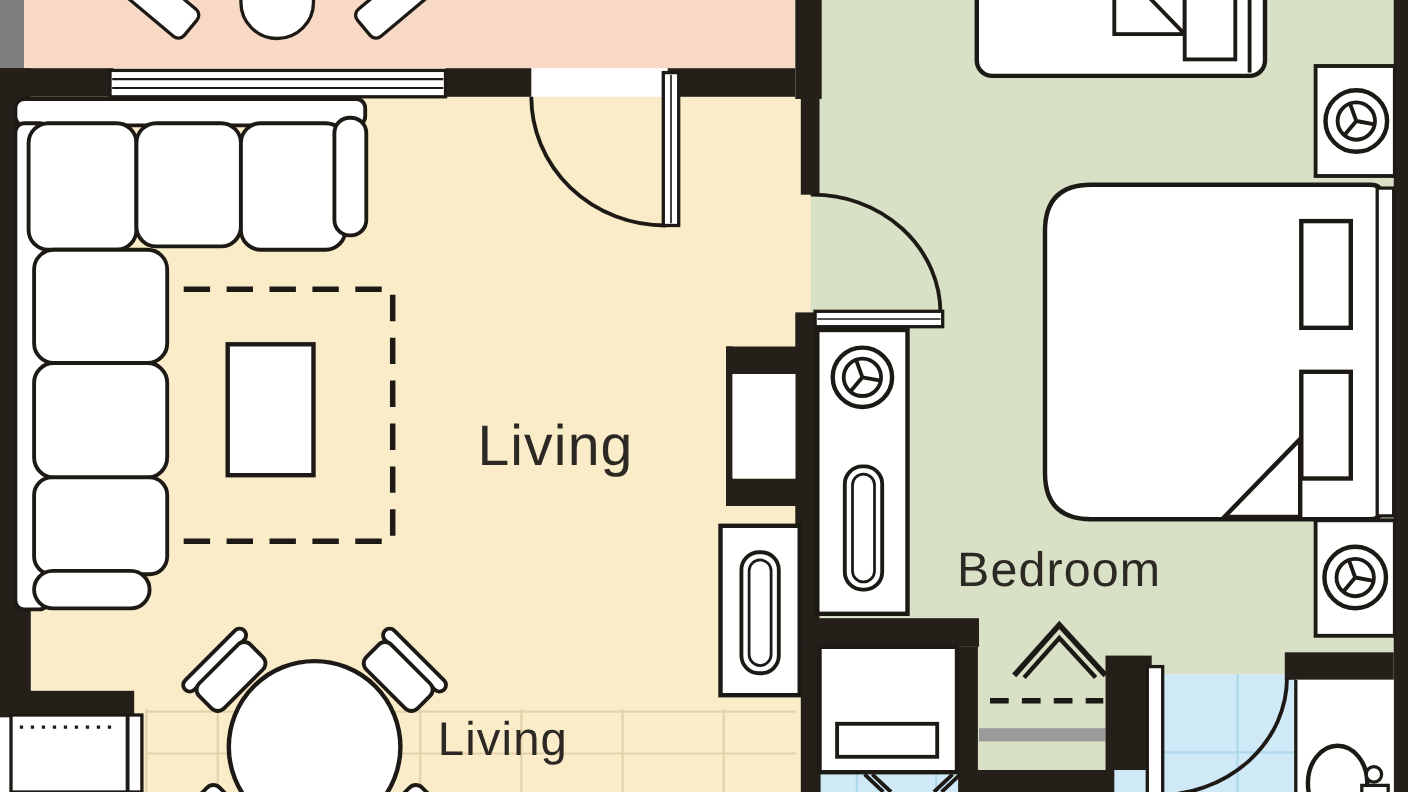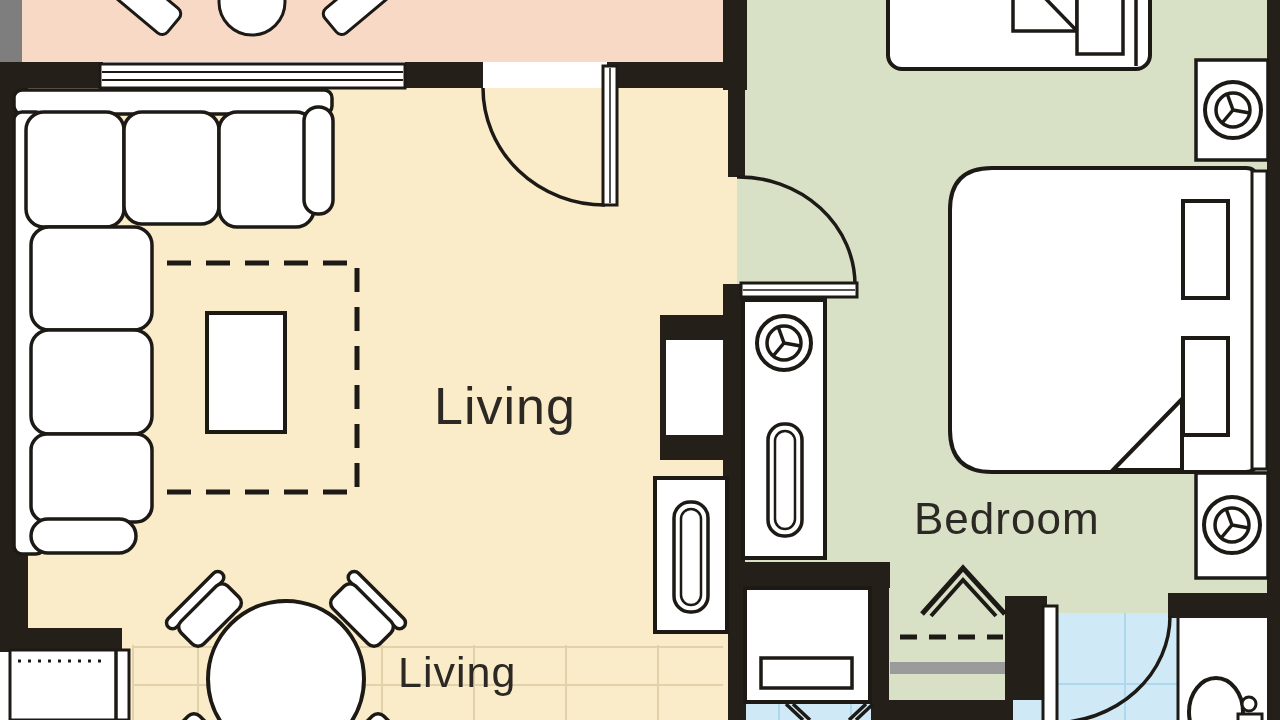--- a/index.html
+++ b/index.html
@@ -212,14 +212,14 @@
 
   <g>
     <ellipse class="fx" cx="1216" cy="712" rx="27" ry="34" stroke-width="4"></ellipse>
     <circle class="fx" cx="1249" cy="704" r="7" stroke-width="3"></circle>
     <rect class="fx" x="1238" y="714" width="24" height="12" stroke-width="3"></rect>
   </g>
 </svg>
 
   <div class="room-label" style="left:434px;top:376px;font-size:52px;">Living</div>
   <div class="room-label" style="left:398px;top:648px;font-size:43px;">Living</div>
-  <div class="room-label" style="left:914px;top:494px;font-size:44px;">Bedroom</div>
+  <div class="room-label" style="left:870px;top:494px;font-size:44px;">Bedroom</div>
 </div>
 
 </body></html>

